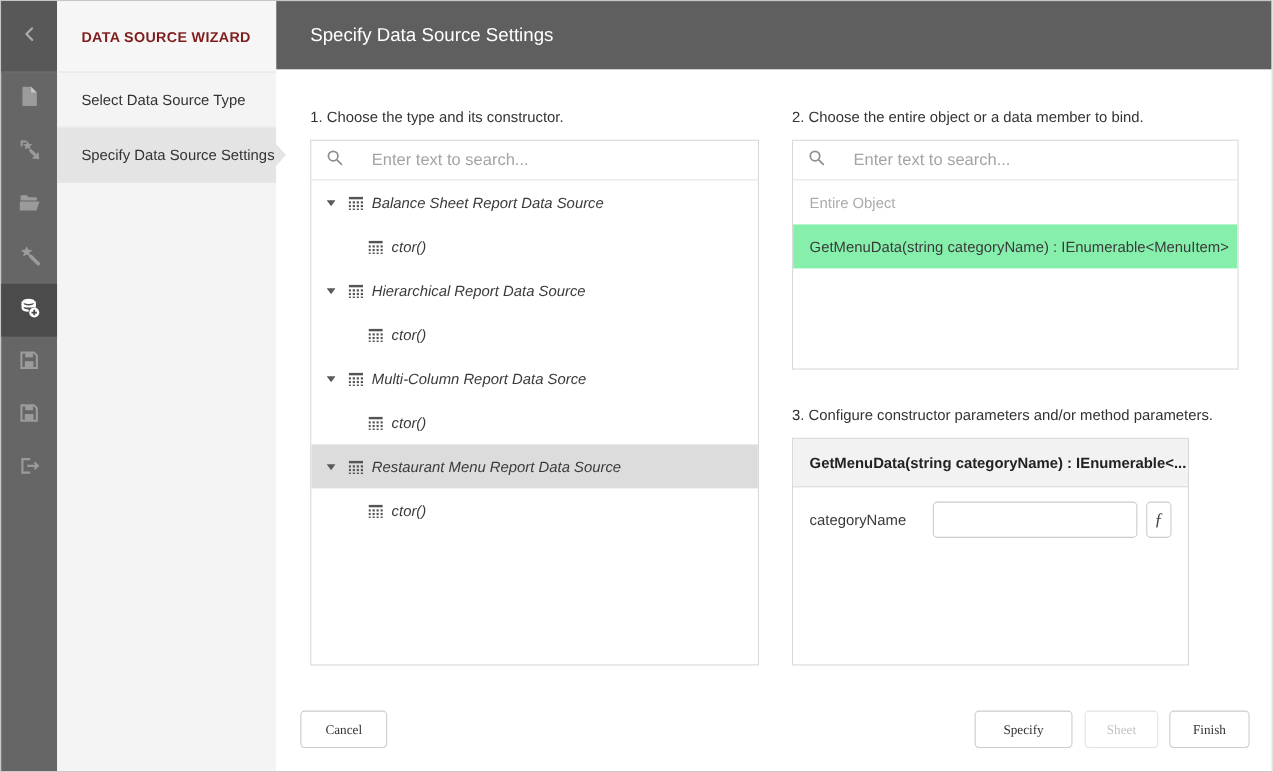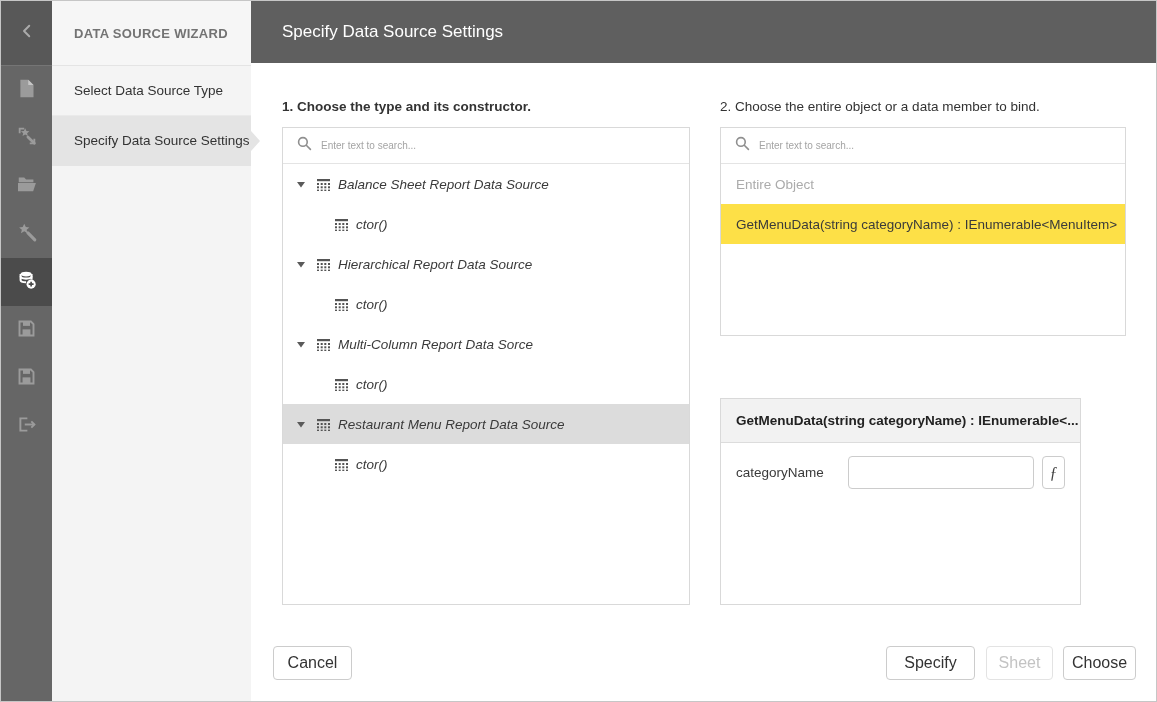--- a/index.html
+++ b/index.html
@@ -7,68 +7,68 @@
   .app { position:relative; width:1157px; height:702px; border:1px solid #c6c6c6; display:flex; overflow:hidden; background:#fff; }
 
   
   .rail { width:51px; flex:0 0 51px; background:#666666; display:flex; flex-direction:column; }
   .rail-back { height:65px; background:#585858; border-bottom:1px solid #757575; display:flex; align-items:center; justify-content:center; cursor:pointer; }
   .rail-btn { height:48px; display:flex; align-items:center; justify-content:center; cursor:pointer; }
   .rail-btn.active { background:#4b4b4b; }
 
   
   .nav { width:199px; flex:0 0 199px; background:#f4f4f4; position:relative; }
-  .nav-header { height:65px; background:#f6f6f6; border-bottom:1px solid #e4e4e4; display:flex; align-items:center; padding-left:22px; font-size:13px; font-weight:bold; color:#737373; letter-spacing:.3px; }
+  .nav-header { height:65px; background:#f6f6f6; border-bottom:1px solid #e4e4e4; display:flex; align-items:center; padding-left:22px; font-size:13px; font-weight:bold; color:#7f1d1d; letter-spacing:.3px; }
   .nav-item { position:relative; height:50px; display:flex; align-items:center; padding-left:22px; font-size:13.5px; color:#333; border-bottom:1px solid #eaeaea; cursor:pointer; }
   .nav-item.selected { background:#e4e4e4; border-bottom:1px solid #e4e4e4; }
   .nav-arrow { position:absolute; right:-9px; top:50%; margin-top:-10px; width:0; height:0;
                border-top:10px solid transparent; border-bottom:10px solid transparent; border-left:9px solid #e4e4e4; z-index:5; }
 
   
   .main { flex:1; display:flex; flex-direction:column; background:#fff; }
   .main-header { height:62px; background:#5f5f5f; color:#fff; font-size:17px; display:flex; align-items:center; padding-left:31px; }
   .content { position:relative; flex:1; }
 
   .section-label { position:absolute; font-size:13.5px; color:#333; }
-  .lbl-1 { left:31px; top:36px;font-weight:bold; }
+  .lbl-1 { left:31px; top:36px; }
   .lbl-2 { left:469px; top:36px;text-align:center; }
   .lbl-3 { left:469px; top:307px; }
 
   .box { position:absolute; border:1px solid #d9d9d9; background:#fff; overflow:hidden; }
   .box-1 { left:31px;  top:64px;  width:408px; height:478px; }
   .box-2 { left:469px; top:64px;  width:406px; height:209px; }
   .box-3 { left:469px; top:335px; width:361px; height:207px; }
 
   .search-row { height:36px; border-bottom:1px solid #e4e4e4; display:flex; align-items:center; padding:0 10px 0 14px; }
   .search-row svg { flex:0 0 auto; }
-  .search-input { flex:1; border:none; outline:none; font-size:10px; color:#333; margin-left:9px; font-family:"Liberation Sans", sans-serif; background:transparent; }
+  .search-input { flex:1; border:none; outline:none; font-size:15px; color:#333; margin-left:26px; font-family:"Liberation Sans", sans-serif; background:transparent; }
   .search-input::placeholder { color:#a4a4a4; }
 
   
   .tree-row { height:40px; display:flex; align-items:center; font-size:13.5px; color:#3a3a3a; cursor:pointer; white-space:nowrap;font-style:italic; }
   .tree-row.selected { background:#dcdcdc; }
   .tree-row .expander { width:10px; margin-left:14px; display:flex; align-items:center; }
   .tree-row .node-icon { margin-left:10px; margin-right:8px; display:flex; align-items:center; }
   .tree-row.child { padding-left:52px; }
   .tree-row.child .node-icon { margin-left:0; }
 
   
   .list-row { height:40px; display:flex; align-items:center; padding-left:15px; font-size:13.5px; color:#3a3a3a; cursor:pointer; white-space:nowrap; overflow:hidden; }
   .list-row.muted { color:#ababab; cursor:default; }
-  .list-row.selected { background:#fde047; }
+  .list-row.selected { background:#86efac; }
 
   
   .grid-header { height:44px; background:#f2f2f2; border-bottom:1px solid #dcdcdc; display:flex; align-items:center; padding:0 15px; font-size:13.5px; font-weight:bold; color:#222; white-space:nowrap; overflow:hidden; }
   .param-row { display:flex; align-items:center; margin-top:13px; padding:0 15px; }
   .param-name { width:148px; font-size:13.5px; color:#3a3a3a; }
   .param-input { width:186px; height:33px; border:1px solid #ccc; border-radius:4px; font-size:13.5px; padding:0 8px; color:#333; outline:none; font-family:"Liberation Sans", sans-serif; }
   .fx-btn { width:30px; height:33px; margin-left:8px; border:1px solid #ccc; border-radius:4px; background:#fff; font-family:"Liberation Serif", serif; font-style:italic; font-size:16px; color:#444; cursor:pointer; display:flex; align-items:center; justify-content:center; }
 
   
-  .btn { position:absolute; top:583px; height:34px; background:#fff; border:1px solid #ccc; border-radius:4px; font-size:16px; color:#333; cursor:pointer; font-family:Liberation Sans, sans-serif; }
+  .btn { position:absolute; top:583px; height:34px; background:#fff; border:1px solid #ccc; border-radius:4px; font-size:12px; color:#333; cursor:pointer; font-family:Liberation Serif, serif; }
   .btn-cancel   { left:22px;  width:79px; }
   .btn-previous { left:635px; width:89px; }
   .btn-next     { left:735px; width:67px; color:#c3c3c3; border-color:#e3e3e3; cursor:default; }
   .btn-finish   { left:812px; width:73px; }
 </style>
 </head>
 <body>
 
 <div class="app">
 
@@ -164,20 +164,21 @@
     </div>
   </div>
 
   <div class="main">
     <div class="main-header">Specify Data Source Settings</div>
 
     <div class="content">
 
       <div class="section-label lbl-1">1. Choose the type and its constructor.</div>
       <div class="section-label lbl-2">2. Choose the entire object or a data member to bind.</div>
+      <div class="section-label lbl-3">3. Configure constructor parameters and/or method parameters.</div>
 
       <div class="box box-1">
         <div class="search-row">
           <span>
             <svg width="15" height="15" viewBox="0 0 16 16">
                 <circle cx="6.3" cy="6.3" r="4.6" fill="none" stroke="#8f8f8f" stroke-width="1.7"></circle>
                 <line x1="9.9" y1="9.9" x2="14.3" y2="14.3" stroke="#8f8f8f" stroke-width="1.7" stroke-linecap="round"></line>
               </svg>
           </span>
           <input class="search-input" placeholder="Enter text to search..." style="">
@@ -393,17 +394,17 @@
           <input class="param-input" value="" style="">
           <button class="fx-btn">
               <span>ƒ</span>
             </button>
         </div>
       </div>
 
       <button class="btn btn-cancel">Cancel</button>
       <button class="btn btn-previous">Specify</button>
       <button class="btn btn-next" disabled="">Sheet</button>
-      <button class="btn btn-finish">Choose</button>
+      <button class="btn btn-finish">Finish</button>
 
     </div>
   </div>
 </div>
 
 </body></html>

